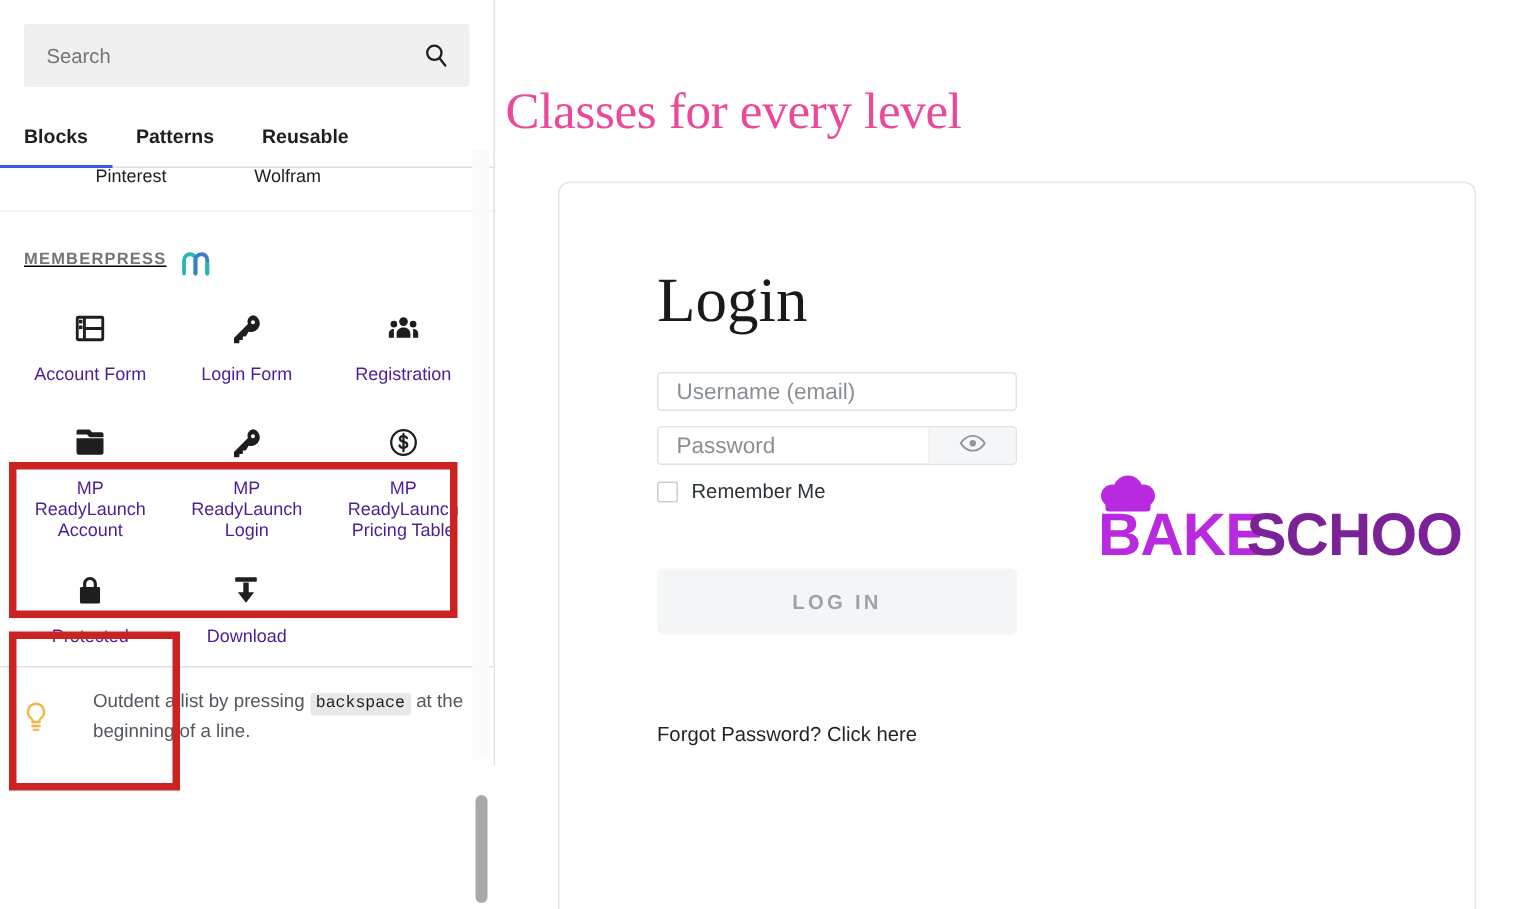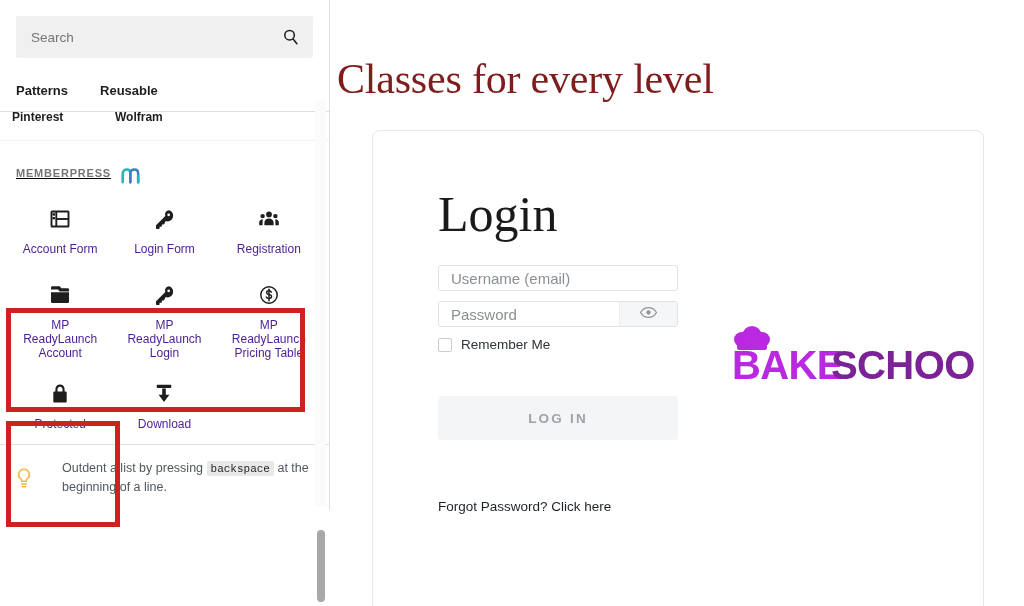--- a/index.html
+++ b/index.html
@@ -71,24 +71,23 @@
   .block-scroll {
     position: absolute;
     top: 96px; left: 0; right: 0; bottom: 66px;
     overflow: hidden;
   }
   .prev-row {
     display: flex; padding: 8px 10px 10px 10px;
     border-bottom: 1px solid #f0f0f0;
   }
   .prev-item {
-    flex: 1 1 0; text-align: left;
+    flex: 1 1 0; text-align: right;
     font-size: 12px; color: #1e1e1e;
     padding: 6px 2px;
-    font-weight: bold;
   }
 
   .cat-header {
     display: flex; align-items: flex-start; gap: 10px;
     padding: 26px 16px 4px 16px;
     text-decoration: underline;
   }
   .cat-title {
     font-size: 11px; font-weight: 600;
     letter-spacing: 0.8px;
@@ -173,40 +172,40 @@
 
   
   .canvas {
     flex: 1 1 auto; position: relative;
     background: #ffffff;
     padding: 0;
     overflow: hidden;
   }
   .page-heading {
     font-family: "Liberation Serif", serif;
-    font-size: 42px; font-weight: 400;
-    color: #7f1d1d;
+    font-size: 34px; font-weight: 400;
+    color: #ec4899;
     padding: 56px 0 0 7px;
     letter-spacing: -0.2px;
     line-height: 1.1;
   }
   .login-card {
     margin: 28px 40px 0 42px;
     border: 1px solid #e6e6e6;
     border-radius: 8px;
     background: #ffffff;
     height: 500px;
     position: relative;
     padding: 58px 0 0 65px;
     display: flex;
   }
   .login-left { width: 275px; flex: 0 0 275px; }
   .login-title {
     font-family: "Liberation Serif", serif;
-    font-size: 50px; font-weight: 400;
+    font-size: 42px; font-weight: 400;
     color: #1a1a1a; margin-bottom: 26px;
     line-height: 1;
   }
   .field {
     width: 240px; height: 26px;
     border: 1px solid #e2e2e2;
     border-radius: 3px;
     display: flex; align-items: center;
     margin-bottom: 10px;
     background: #ffffff;
@@ -277,20 +276,21 @@
         <span class="search-icon">
           <svg viewBox="0 0 20 20" fill="none" stroke="currentColor" stroke-width="1.7">
             <circle cx="8.4" cy="8" r="5.3"></circle>
             <line x1="12.4" y1="12.2" x2="16.5" y2="17.4" stroke-linecap="round"></line>
           </svg>
         </span>
       </div>
     </div>
 
     <div class="tabs">
+      <button class="tab active">Blocks</button>
       <button class="tab">Patterns</button>
       <button class="tab">Reusable</button>
     </div>
 
     <div class="block-scroll">
 
       <div class="prev-row">
         <div class="prev-item">Pinterest</div>
         <div class="prev-item">Wolfram</div>
         <div class="prev-item"></div>

